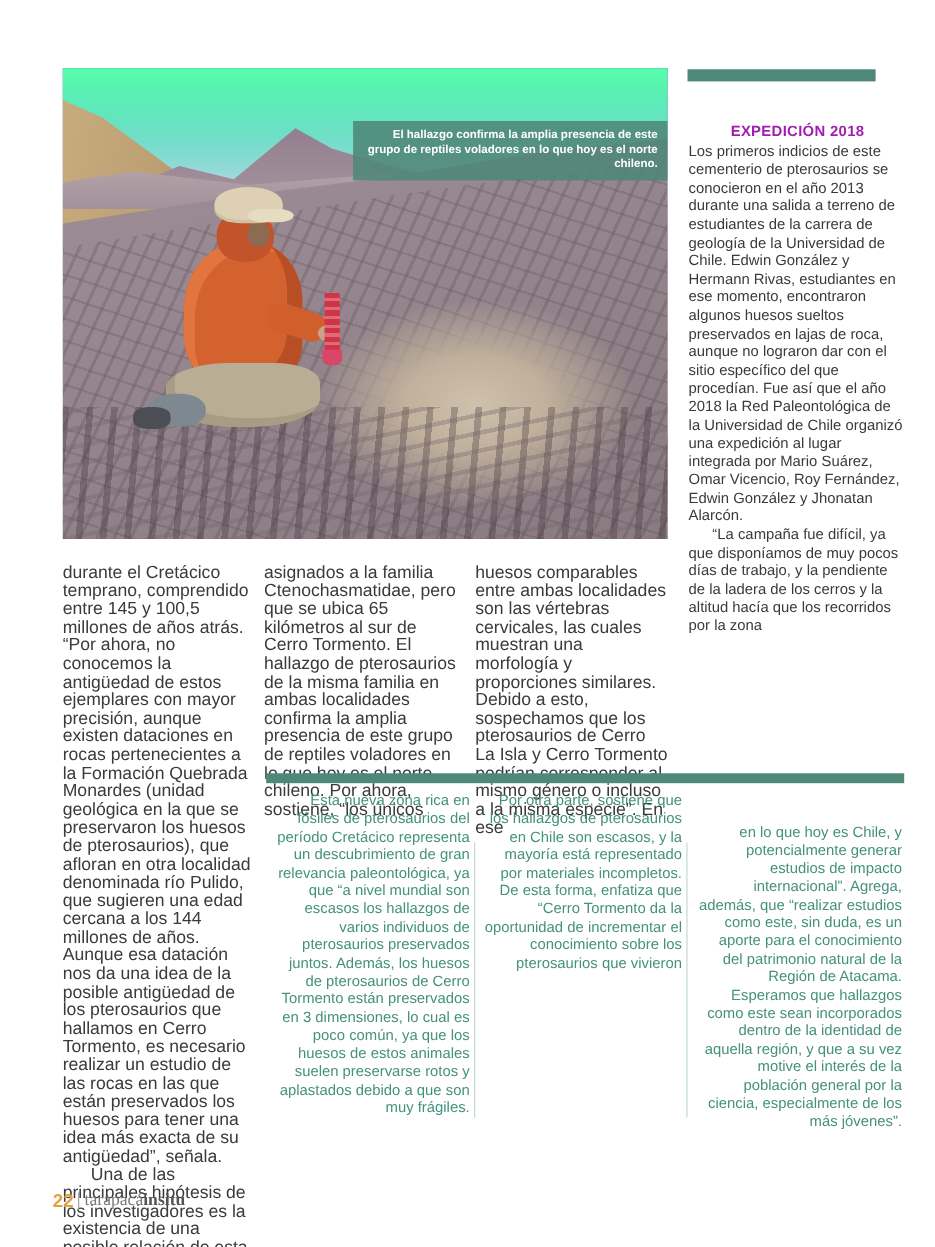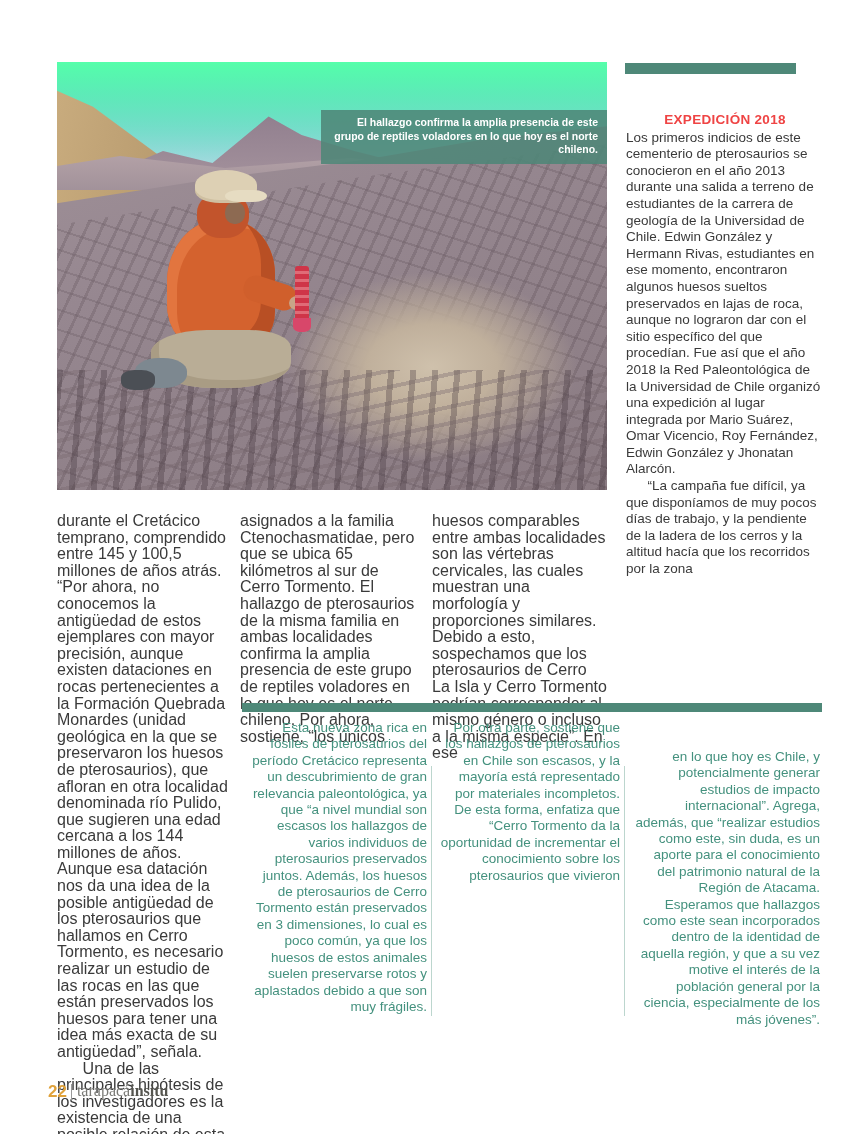--- a/index.html
+++ b/index.html
@@ -49,21 +49,21 @@
 
   .photo-caption{position:absolute;right:0;top:48px;width:286px;background:rgba(78,134,119,.88);
     color:#fff;font-weight:bold;font-size:10.5px;line-height:13.5px;text-align:right;
     padding:6px 9px 7px 10px;box-sizing:border-box;}
 
   
   .topbar{position:absolute;left:625px;top:63px;width:171px;height:11px;background:#4e8878;}
   .sidebar{position:absolute;left:626px;top:96px;width:198px;font-size:13.5px;line-height:16.6px;}
   .sidebar p{margin:0 0 0 0;}
   .sidebar .gap{height:16px;}
-  .sidebar .sb-head{color:#ef4444;font-weight:bold;text-align:center;letter-spacing:.3px;margin:0 0 1px 0;}
+  .sidebar .sb-head{color:#a21caf;font-weight:bold;text-align:center;letter-spacing:.3px;margin:0 0 1px 0;}
   .sidebar .indent{text-indent:1.6em;}
 
   
   .col{position:absolute;top:513px;font-size:16px;line-height:16.6px;}
   .col p{margin:0;}
   .col .indent{text-indent:1.6em;}
   .col1{left:57px;width:176px;}
   .col2{left:240px;width:178px;}
   .col3{left:432px;width:176px;}
 

